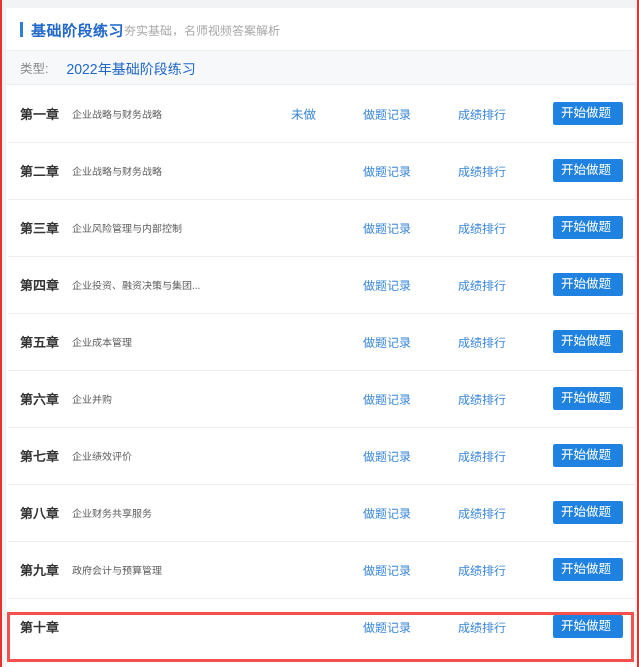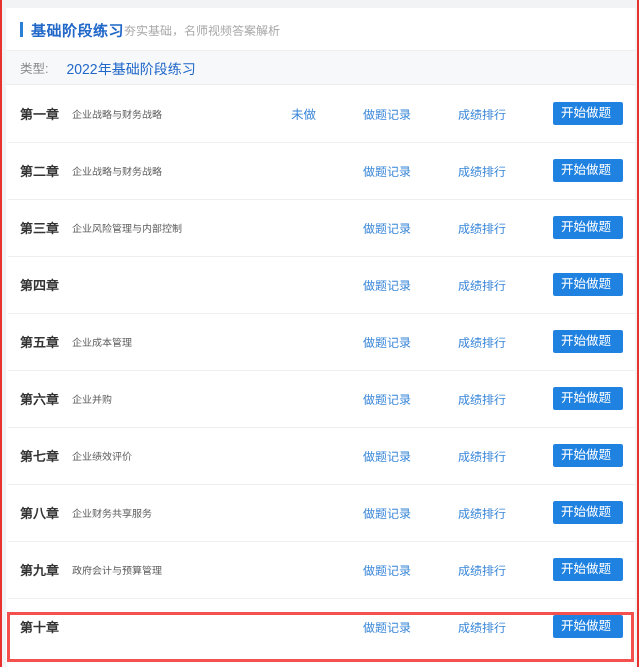--- a/index.html
+++ b/index.html
@@ -219,20 +219,21 @@
           <span class="row-chapter">第三章</span>
           <span class="row-title">企业风险管理与内部控制</span>
           <span class="row-actions">
             <span class="act-link">做题记录</span>
             <span class="act-link">成绩排行</span>
             <button class="start-btn">开始做题</button>
           </span>
         </li>
         <li class="row">
           <span class="row-chapter">第四章</span>
+          <span class="row-title">企业投资、融资决策与集团...</span>
           <span class="row-actions">
             <span class="act-link">做题记录</span>
             <span class="act-link">成绩排行</span>
             <button class="start-btn">开始做题</button>
           </span>
         </li>
         <li class="row">
           <span class="row-chapter">第五章</span>
           <span class="row-title">企业成本管理</span>
           <span class="row-actions">

